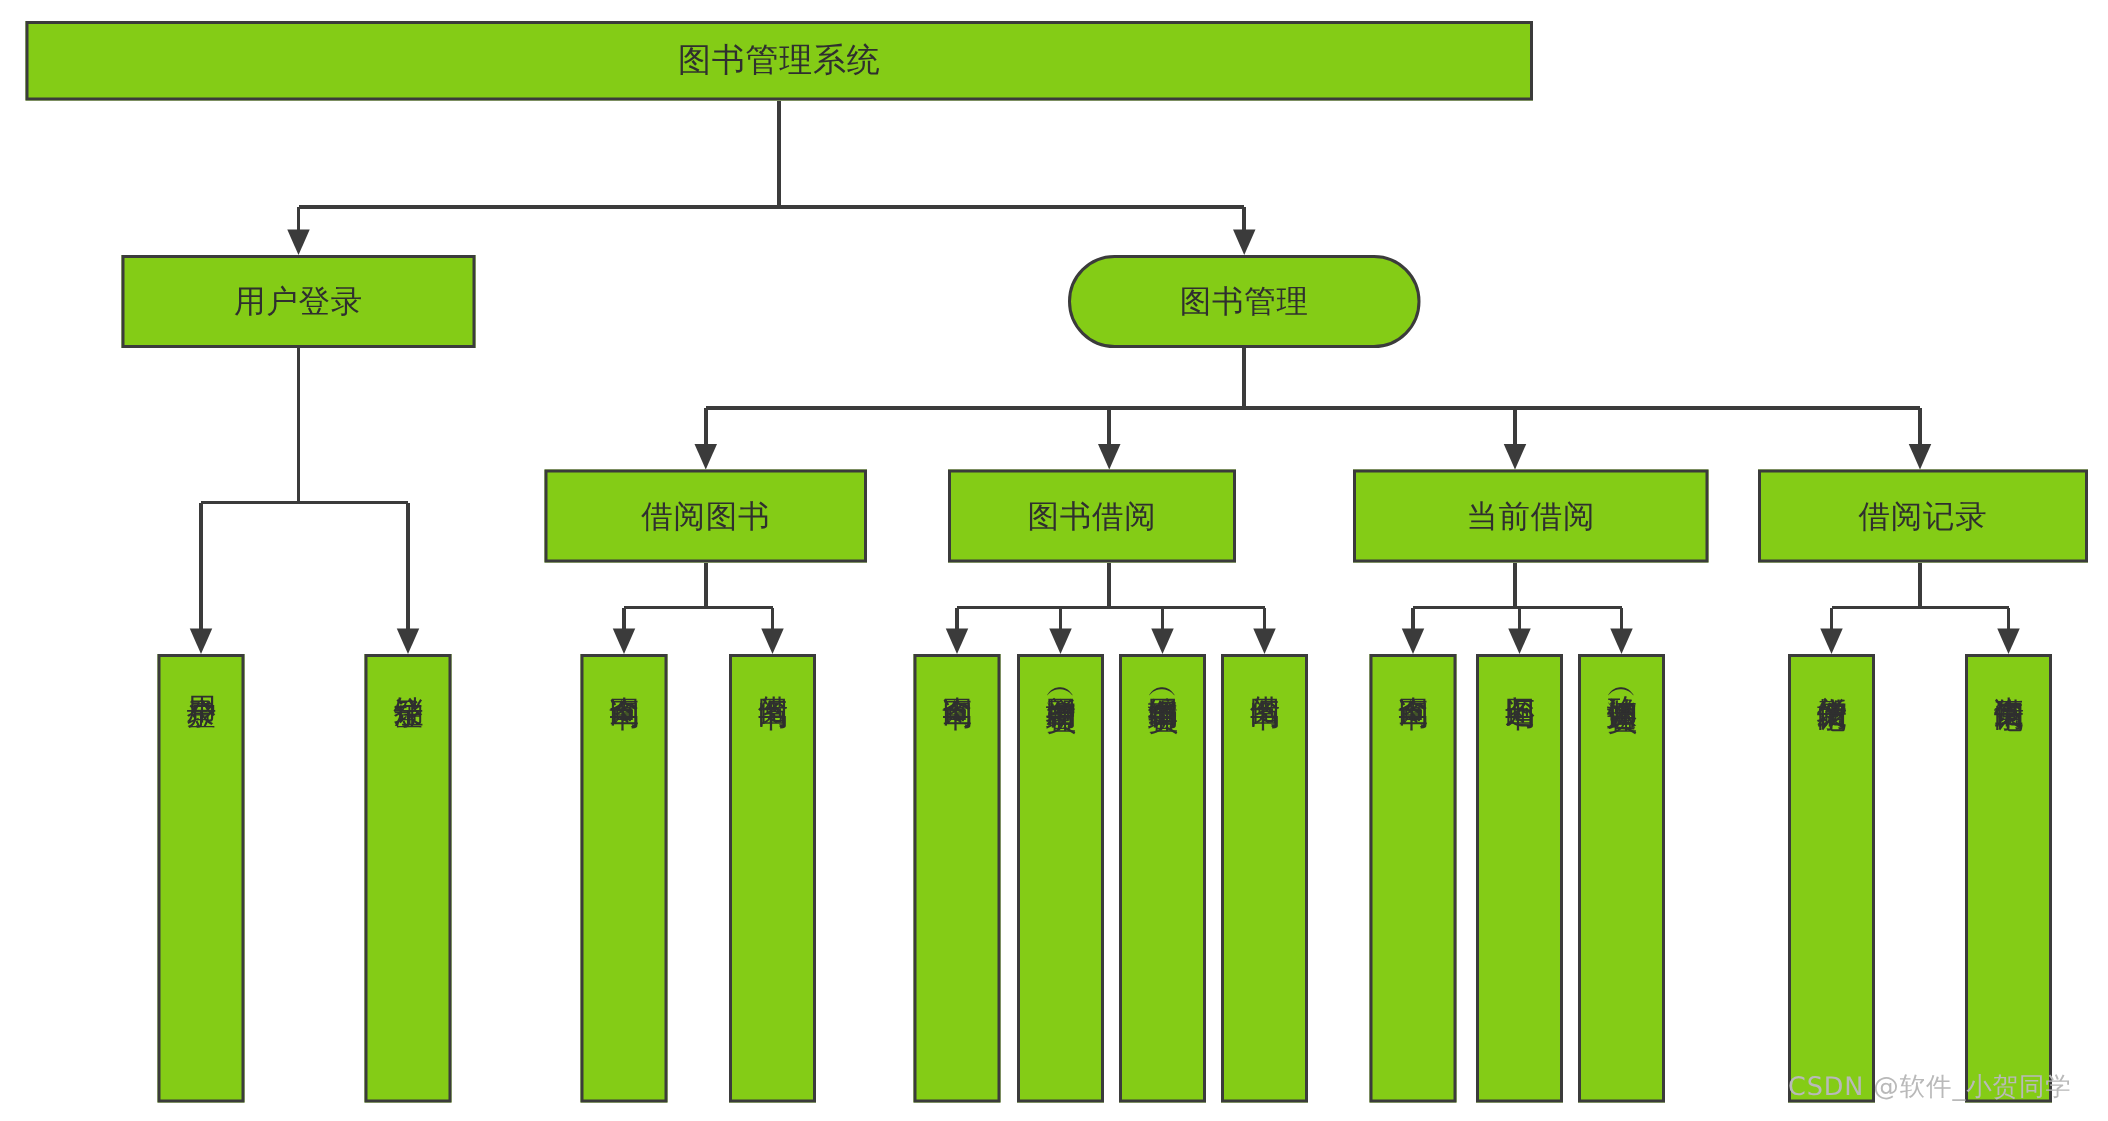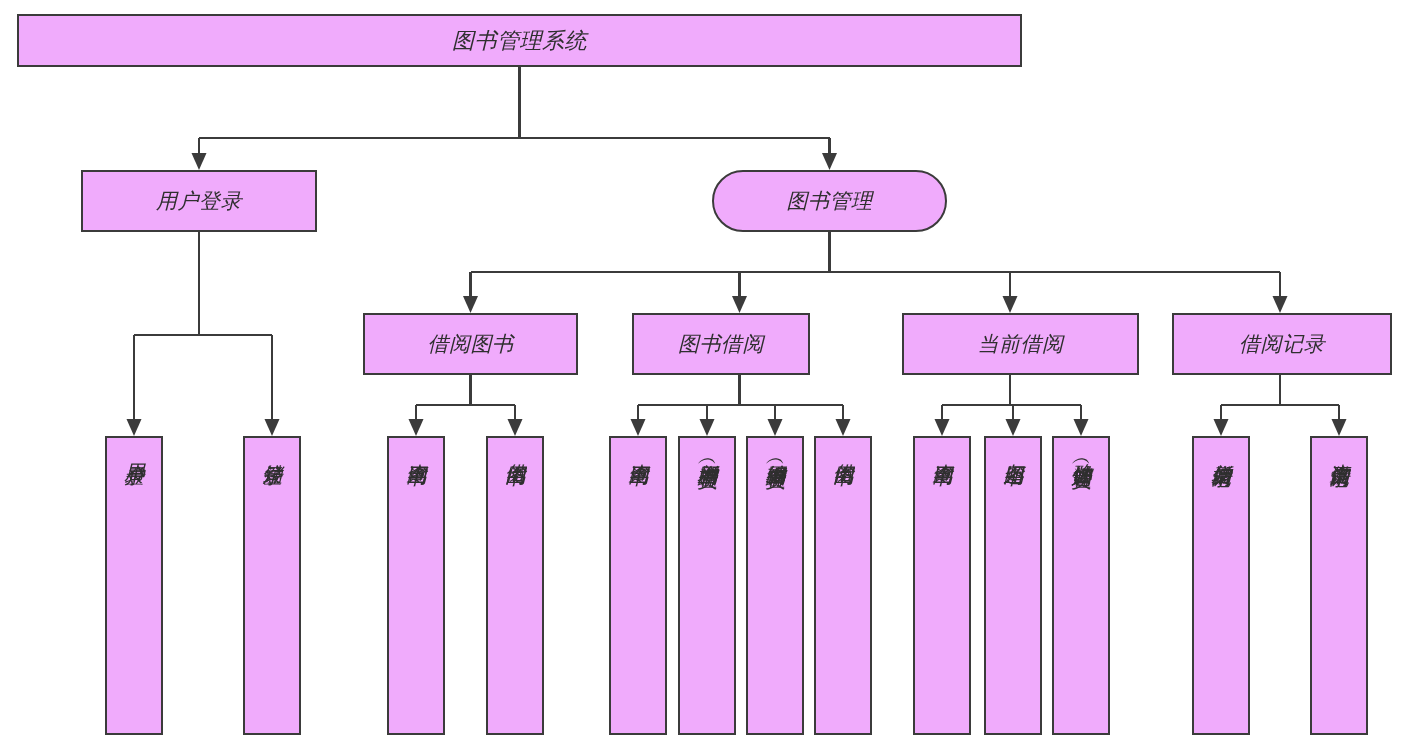--- a/index.html
+++ b/index.html
@@ -22,28 +22,27 @@
     position: absolute;
     left: 0;
     top: 0;
     width: 1405px;
     height: 747px;
     pointer-events: none;
   }
   .node {
     position: absolute;
     box-sizing: border-box;
-    background: #f0abfc;
+    background: #84cc16;
     border: 2.2px solid #3b3b3b;
     display: flex;
     align-items: center;
     justify-content: center;
     color: #2b2b2b;
     z-index: 2;
-    font-style: italic;
   }
   .node-label {
     font-size: 21px;
     line-height: 1.15;
     letter-spacing: 0.5px;
     white-space: nowrap;
     color: #2f2f2f;
   }
   .node.leaf {
     align-items: flex-start;
@@ -137,21 +136,21 @@
       </div>
       <div class="node" style="left: 81px; top: 170px; width: 236px; height: 62px;">
         <span class="node-label">用户登录</span>
       </div>
       <div class="node" style="left: 712px; top: 170px; width: 235px; height: 62px; border-radius: 31px;">
         <span class="node-label">图书管理</span>
       </div>
       <div class="node" style="left: 363px; top: 313px; width: 215px; height: 62px;">
         <span class="node-label">借阅图书</span>
       </div>
-      <div class="node" style="left: 632px; top: 313px; width: 178px; height: 62px;">
+      <div class="node" style="left: 632px; top: 313px; width: 192px; height: 62px;">
         <span class="node-label">图书借阅</span>
       </div>
       <div class="node" style="left: 902px; top: 313px; width: 237px; height: 62px;">
         <span class="node-label">当前借阅</span>
       </div>
       <div class="node" style="left: 1172px; top: 313px; width: 220px; height: 62px;">
         <span class="node-label">借阅记录</span>
       </div>
       <div class="node leaf" style="left: 105px; top: 436px; width: 58px; height: 299px;">
         <span class="node-label">用户登录</span>
@@ -187,13 +186,14 @@
         <span class="node-label">确认归还（管理员）</span>
       </div>
       <div class="node leaf" style="left: 1192px; top: 436px; width: 58px; height: 299px;">
         <span class="node-label">新增借阅记录</span>
       </div>
       <div class="node leaf" style="left: 1310px; top: 436px; width: 58px; height: 299px;">
         <span class="node-label">查询借阅记录</span>
       </div>
     </div>
 
+  <div class="watermark" style="left:1192px; top:713px;">CSDN @软件_小贺同学</div>
 </div>
 
 </body></html>

